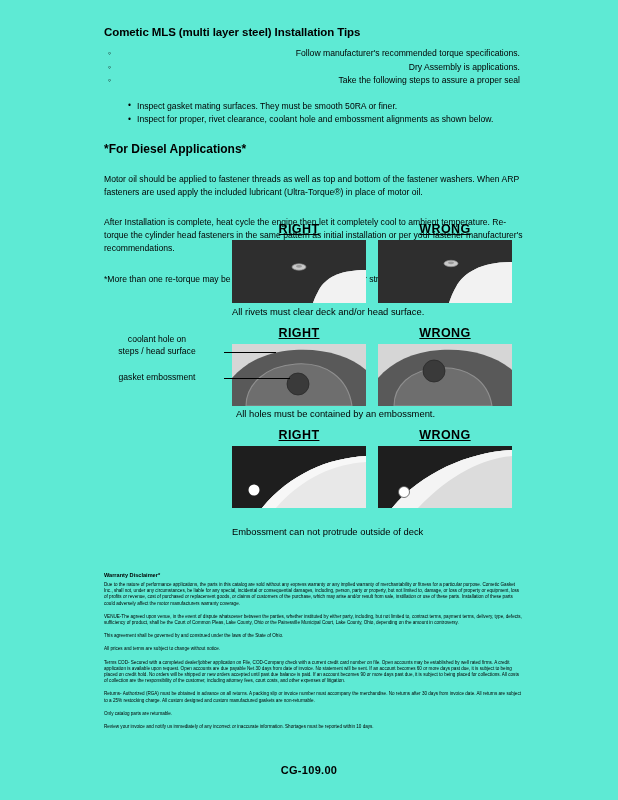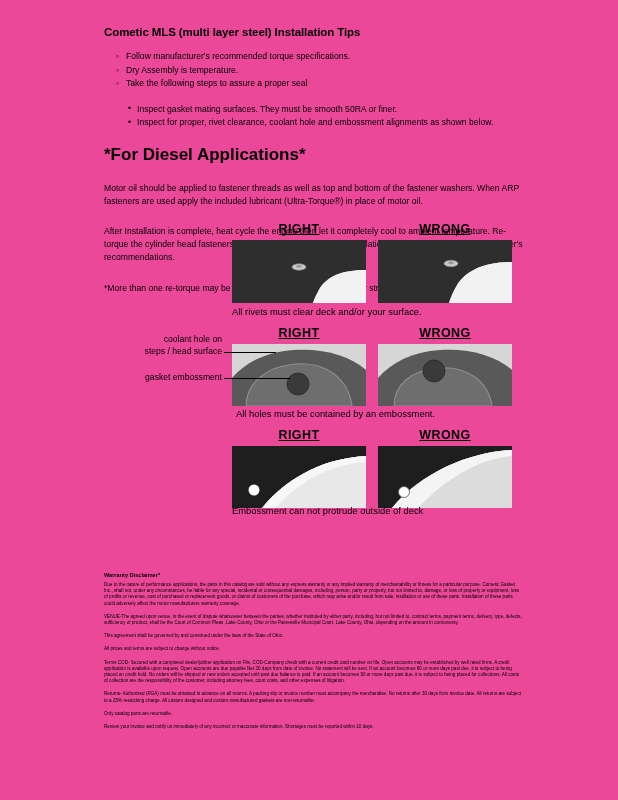--- a/index.html
+++ b/index.html
@@ -13,38 +13,39 @@
     font-family: "Liberation Sans", sans-serif;
     color: #000000;
     position: relative;
     overflow: hidden;
   }
   .page {
     position: absolute;
     left: 0; top: 0;
     width: 618px;
     height: 800px;
-    background: #ec4899;
+    background: #5eead4;
   }
   .content {
     position: absolute;
     left: 104px;
     top: 26px;
     width: 420px;
   }
   h1.title {
     font-size: 11.5px;
     font-weight: bold;
     margin: 0 0 9px 0;
     letter-spacing: -0.1px;
   }
   ul.bullets {
     list-style: none;
-    margin: 12px;
+    margin: 4px;
     padding: 0;
+    text-align: right;
   }
   ul.bullets > li {
     font-size: 8.6px;
     line-height: 13.5px;
     padding-left: 10px;
     position: relative;
     margin-bottom: 0px;
   }
   ul.bullets > li:before {
     content: "\25E6";
@@ -65,21 +66,21 @@
     position: relative;
   }
   ul.subbullets > li:before {
     content: "\2022";
     position: absolute;
     left: 0;
     top: -0.5px;
     font-size: 8.6px;
   }
   h2.subtitle {
-    font-size: 17px;
+    font-size: 12px;
     font-weight: bold;
     margin: 15px 0 8px 0;
   }
   p.para {
     font-size: 8.6px;
     line-height: 13.2px;
     margin: 17px 0 11px 0;
   }
   p.para.tight { margin-bottom: 0; }
 
@@ -104,21 +105,21 @@
     background: #d6d6d6;
     position: relative;
     overflow: hidden;
   }
   .caption {
     font-size: 9.4px;
     line-height: 12px;
   }
   .annot {
     font-size: 8.6px;
-    text-align: right;
+    text-align: center;
     line-height: 11.5px;
   }
   .leader {
     position: absolute;
     background: #000;
     height: 1px;
   }
 
   
   .warranty {
@@ -152,21 +153,21 @@
 </head>
 <body>
 
 <div class="page">
 
   <div class="content">
     <h1 class="title">Cometic MLS (multi layer steel) Installation Tips</h1>
 
     <ul class="bullets">
       <li>Follow manufacturer's recommended torque specifications.</li>
-      <li>Dry Assembly is temperature.</li>
+      <li>Dry Assembly is applications.</li>
       <li>Take the following steps to assure a proper seal</li>
     </ul>
     <ul class="subbullets">
       <li>Inspect gasket mating surfaces.  They must be smooth 50RA or finer.</li>
       <li>Inspect for proper, rivet clearance, coolant hole and embossment alignments as shown below.</li>
     </ul>
 
     <h2 class="subtitle">*For Diesel Applications*</h2>
     <p class="para">Motor oil should be applied to fastener threads as well as top and bottom of the fastener washers. When ARP fasteners are used apply the included lubricant (Ultra-Torque®) in place of motor oil.</p>
     <p class="para">After Installation is complete, heat cycle the engine then let it completely cool to ambient temperature. Re-torque the cylinder head fasteners in the same pattern as initial installation or per your fastener manufacturer's recommendations.</p>
@@ -194,21 +195,21 @@
         <svg width="134" height="63" viewBox="0 0 134 63">
           <rect x="0" y="0" width="134" height="63" fill="#d6d6d6"></rect>
           <path d="M0,0 L134,0 L134,22 C104,22 86,32 78,47 C74,54 72,60 71,63 L0,63 Z" fill="#2e2e2e"></path>
           <path d="M134,22 C104,22 86,32 78,47 C74,54 72,60 71,63 L134,63 Z" fill="#f2f2f2"></path>
           <ellipse cx="73" cy="23.5" rx="7" ry="3.2" fill="#c9c9c9" stroke="#8a8a8a" stroke-width="0.7"></ellipse>
           <ellipse cx="73" cy="22.8" rx="3" ry="1.4" fill="#9a9a9a"></ellipse>
         </svg>
       </div>
     </div>
 
-    <div class="caption" style="position:absolute; left:232px; top:84px; width:300px;">All rivets must clear deck and/or your surface.</div>
+    <div class="caption" style="position:absolute; left:232px; top:84px; width:300px;">All rivets must clear deck and/or head surface.</div>
 
     <div class="fig-row" style="left:232px; top:104px; width:134px;">
       <div class="fig-label">RIGHT</div>
       <div class="fig-box" style="width:134px; height:62px; margin-top:4px;">
         <svg width="134" height="62" viewBox="0 0 134 62">
           <rect x="0" y="0" width="134" height="62" fill="#d6d6d6"></rect>
           <path d="M0,62 L0,34 C14,18 34,8 62,6 C92,4 118,12 134,26 L134,62 Z" fill="#595959"></path>
           <path d="M14,62 C14,40 34,22 64,20 C94,18 116,34 120,62 Z" fill="#6e6e6e" stroke="#8f8f8f" stroke-width="1.1"></path>
           <circle cx="66" cy="40" r="11" fill="#3a3a3a"></circle>
           <circle cx="66" cy="40" r="11" fill="none" stroke="#2a2a2a" stroke-width="0.8"></circle>
@@ -259,32 +260,33 @@
         <svg width="134" height="62" viewBox="0 0 134 62">
           <rect x="0" y="0" width="134" height="62" fill="#d6d6d6"></rect>
           <path d="M0,0 L134,0 L134,4 C92,6 44,26 14,62 L0,62 Z" fill="#1e1e1e"></path>
           <path d="M134,4 C92,6 44,26 14,62 L134,62 Z" fill="#dcdcdc"></path>
           <path d="M134,4 C92,6 44,26 14,62 L40,62 C74,26 108,12 134,10 Z" fill="#f4f4f4"></path>
           <circle cx="26" cy="46" r="5.5" fill="#ffffff" stroke="#555" stroke-width="0.8"></circle>
         </svg>
       </div>
     </div>
 
-    <div class="caption" style="position:absolute; left:232px; top:283px; width:300px;">
+    <div class="caption" style="position:absolute; left:232px; top:304px; width:300px;">
       <div>Embossment can not protrude outside of deck</div>
     </div>
 
   </div>
 
   <div class="warranty">
     <h3>Warranty Disclaimer*</h3>
     <p>Due to the nature of performance applications, the parts in this catalog are sold without any express warranty or any implied warranty of merchantability or fitness for a particular purpose.  Cometic Gasket Inc., shall not, under any circumstances, be liable for any special, incidental or consequential damages, including, person, party or property, but not limited to, damage, or loss of property or equipment, loss of profits or revenue, cost of purchased or replacement goods, or claims of customers of the purchase, which may arise and/or result from sale, instillation or use of these parts.  Installation of these parts could adversely affect the motor manufacturers warranty coverage.</p>
     <p>VENUE-The agreed upon venue, in the event of dispute whatsoever between the parties, whether instituted by either party, including, but not limited to, contract terms, payment terms, delivery, type, defects, sufficiency of product, shall be the Court of Common Pleas, Lake County, Ohio or the Painesville Municipal Court, Lake County, Ohio, depending on the amount in controversy.</p>
     <p>This agreement shall be governed by and construed under the laws of the State of Ohio.</p>
     <p>All prices and terms are subject to change without notice.</p>
     <p>Terms COD- Secured with a completed dealer/jobber application on File, COD-Company check with a current credit card number on file.  Open accounts may be established by well rated firms.  A credit application is available upon request.  Open accounts are due payable Net 30 days from date of invoice.  No statement will be sent.  If an account becomes 60 or more days past due, it is subject to being placed on credit hold.  No orders will be shipped or new orders accepted until past due balance is paid.  If an account becomes 90 or more days past due, it is subject to being placed for collections.  All costs of collection are the responsibility of the customer, including attorney fees, court costs, and other expenses of litigation.</p>
     <p>Returns- Authorized (RGA) must be obtained in advance on all returns.  A packing slip or invoice number must accompany the merchandise.  No returns after 30 days from invoice date.  All returns are subject to a 25% restocking charge.  All custom designed and custom manufactured gaskets are non-returnable.</p>
     <p>Only catalog parts are returnable.</p>
     <p>Review your invoice and notify us immediately of any incorrect or inaccurate information.  Shortages must be reported within 10 days.</p>
   </div>
 
+  <div class="docnum">CG-109.00</div>
 
 </div>
 
 </body></html>

